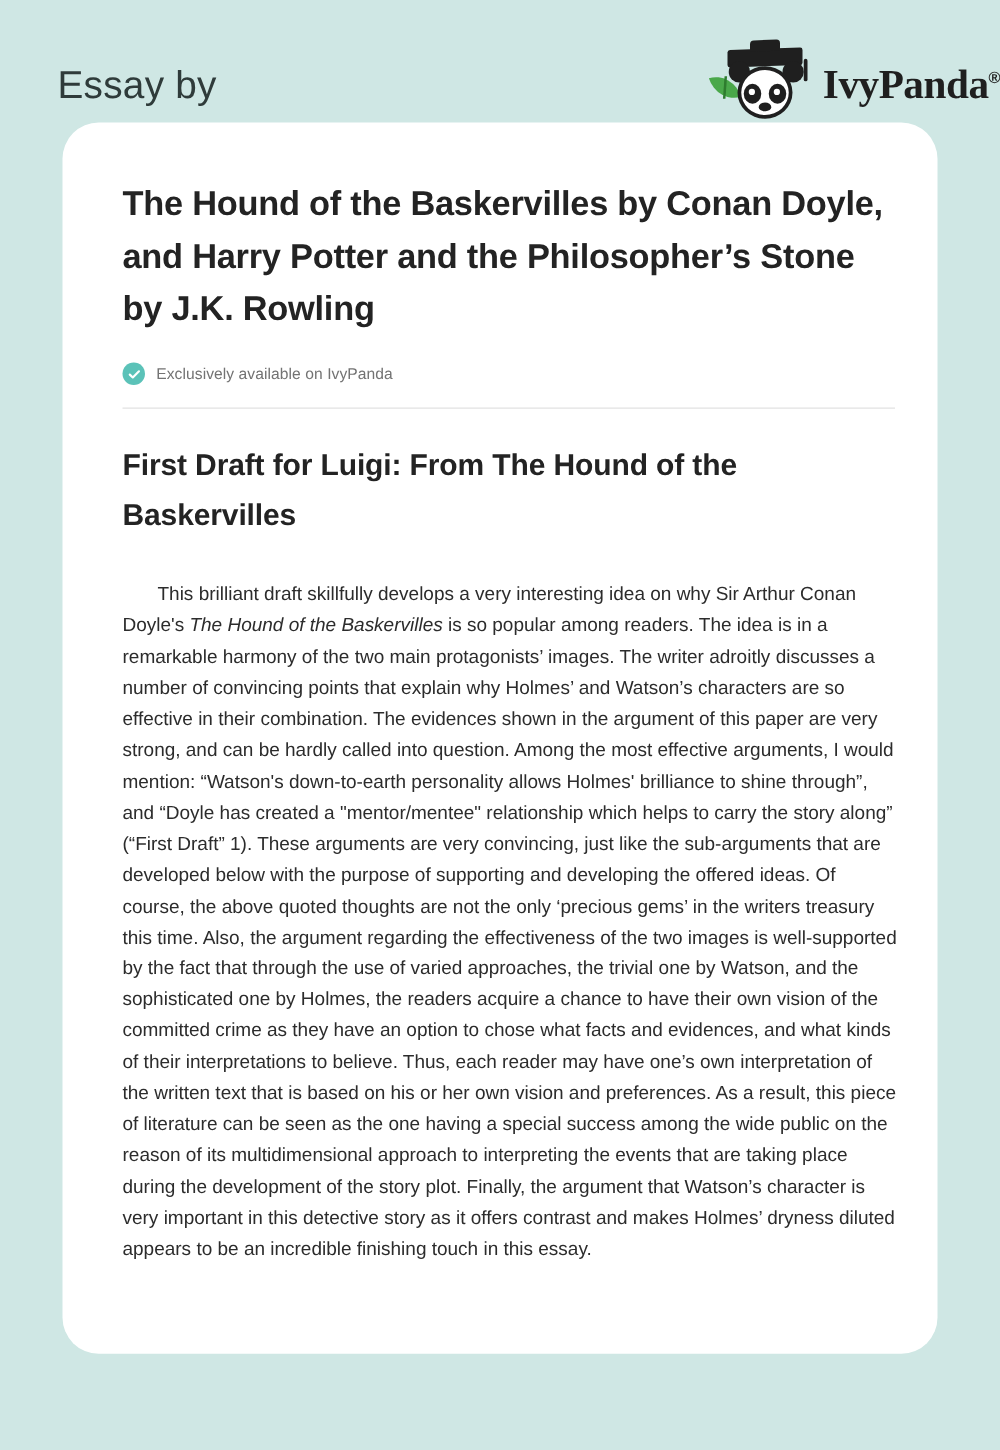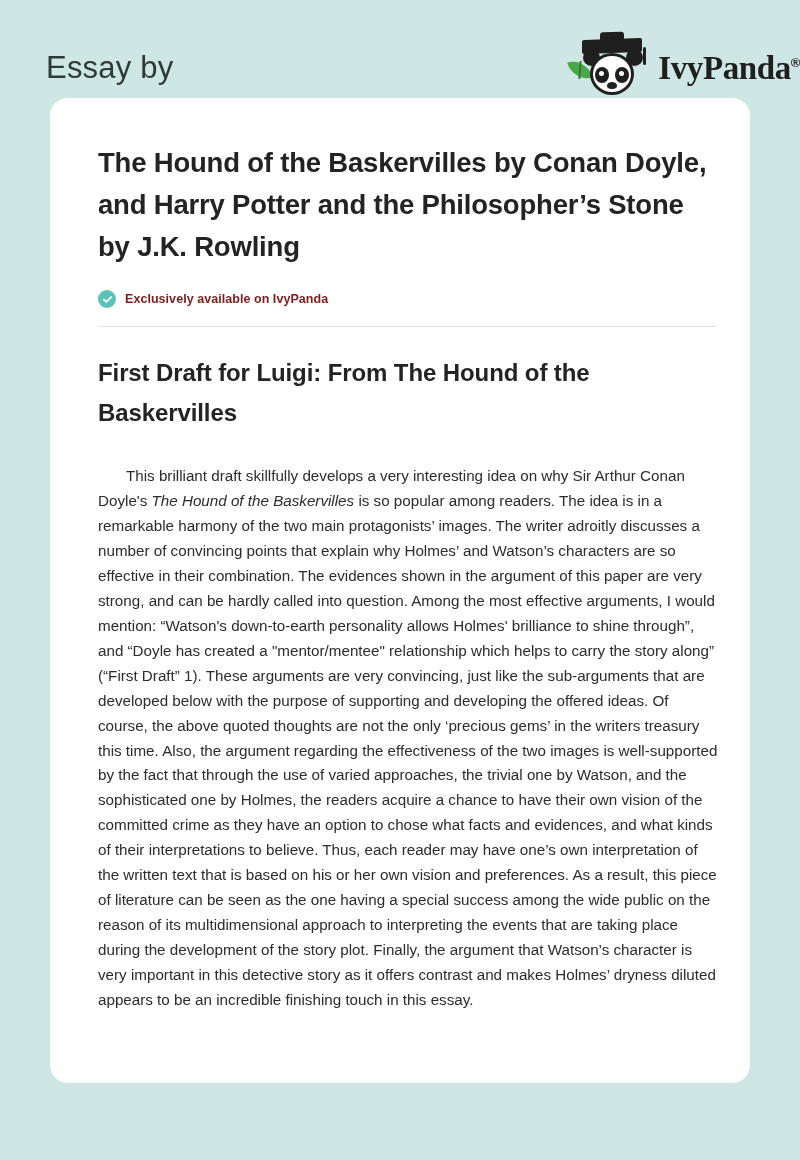--- a/index.html
+++ b/index.html
@@ -156,21 +156,21 @@
   .brand-reg {
     font-family: "Liberation Sans", sans-serif;
     font-size: 13px;
     vertical-align: super;
     font-weight: 700;
   }
   
   .card {
     margin: 0 50px;
     background: #ffffff;
-    border-radius: 18px;
+    border-radius: 29px;
     box-sizing: border-box;
     padding: 44px 28px 60px 24px;
     min-height: 985px;
   }
   .doc-title {
     font-size: 27.5px;
     line-height: 1.53;
     font-weight: 700;
     color: #232323;
     margin: 0 0 22px 0;
@@ -190,22 +190,22 @@
     background: #5bc2b8;
     display: inline-flex;
     align-items: center;
     justify-content: center;
     margin-right: 9px;
     flex: none;
   }
   .check-icon svg { display: block; }
   .badge-text {
     font-size: 12.5px;
-    font-weight: 700;
-    color: #7f1d1d;
+    font-weight: 400;
+    color: #737373;
     letter-spacing: .05px;
   }
   .divider {
     height: 1px;
     background: #e2e2e2;
     margin: 0 6px 0 24px;
   }
   .section-title {
     font-size: 24px;
     line-height: 1.65;

